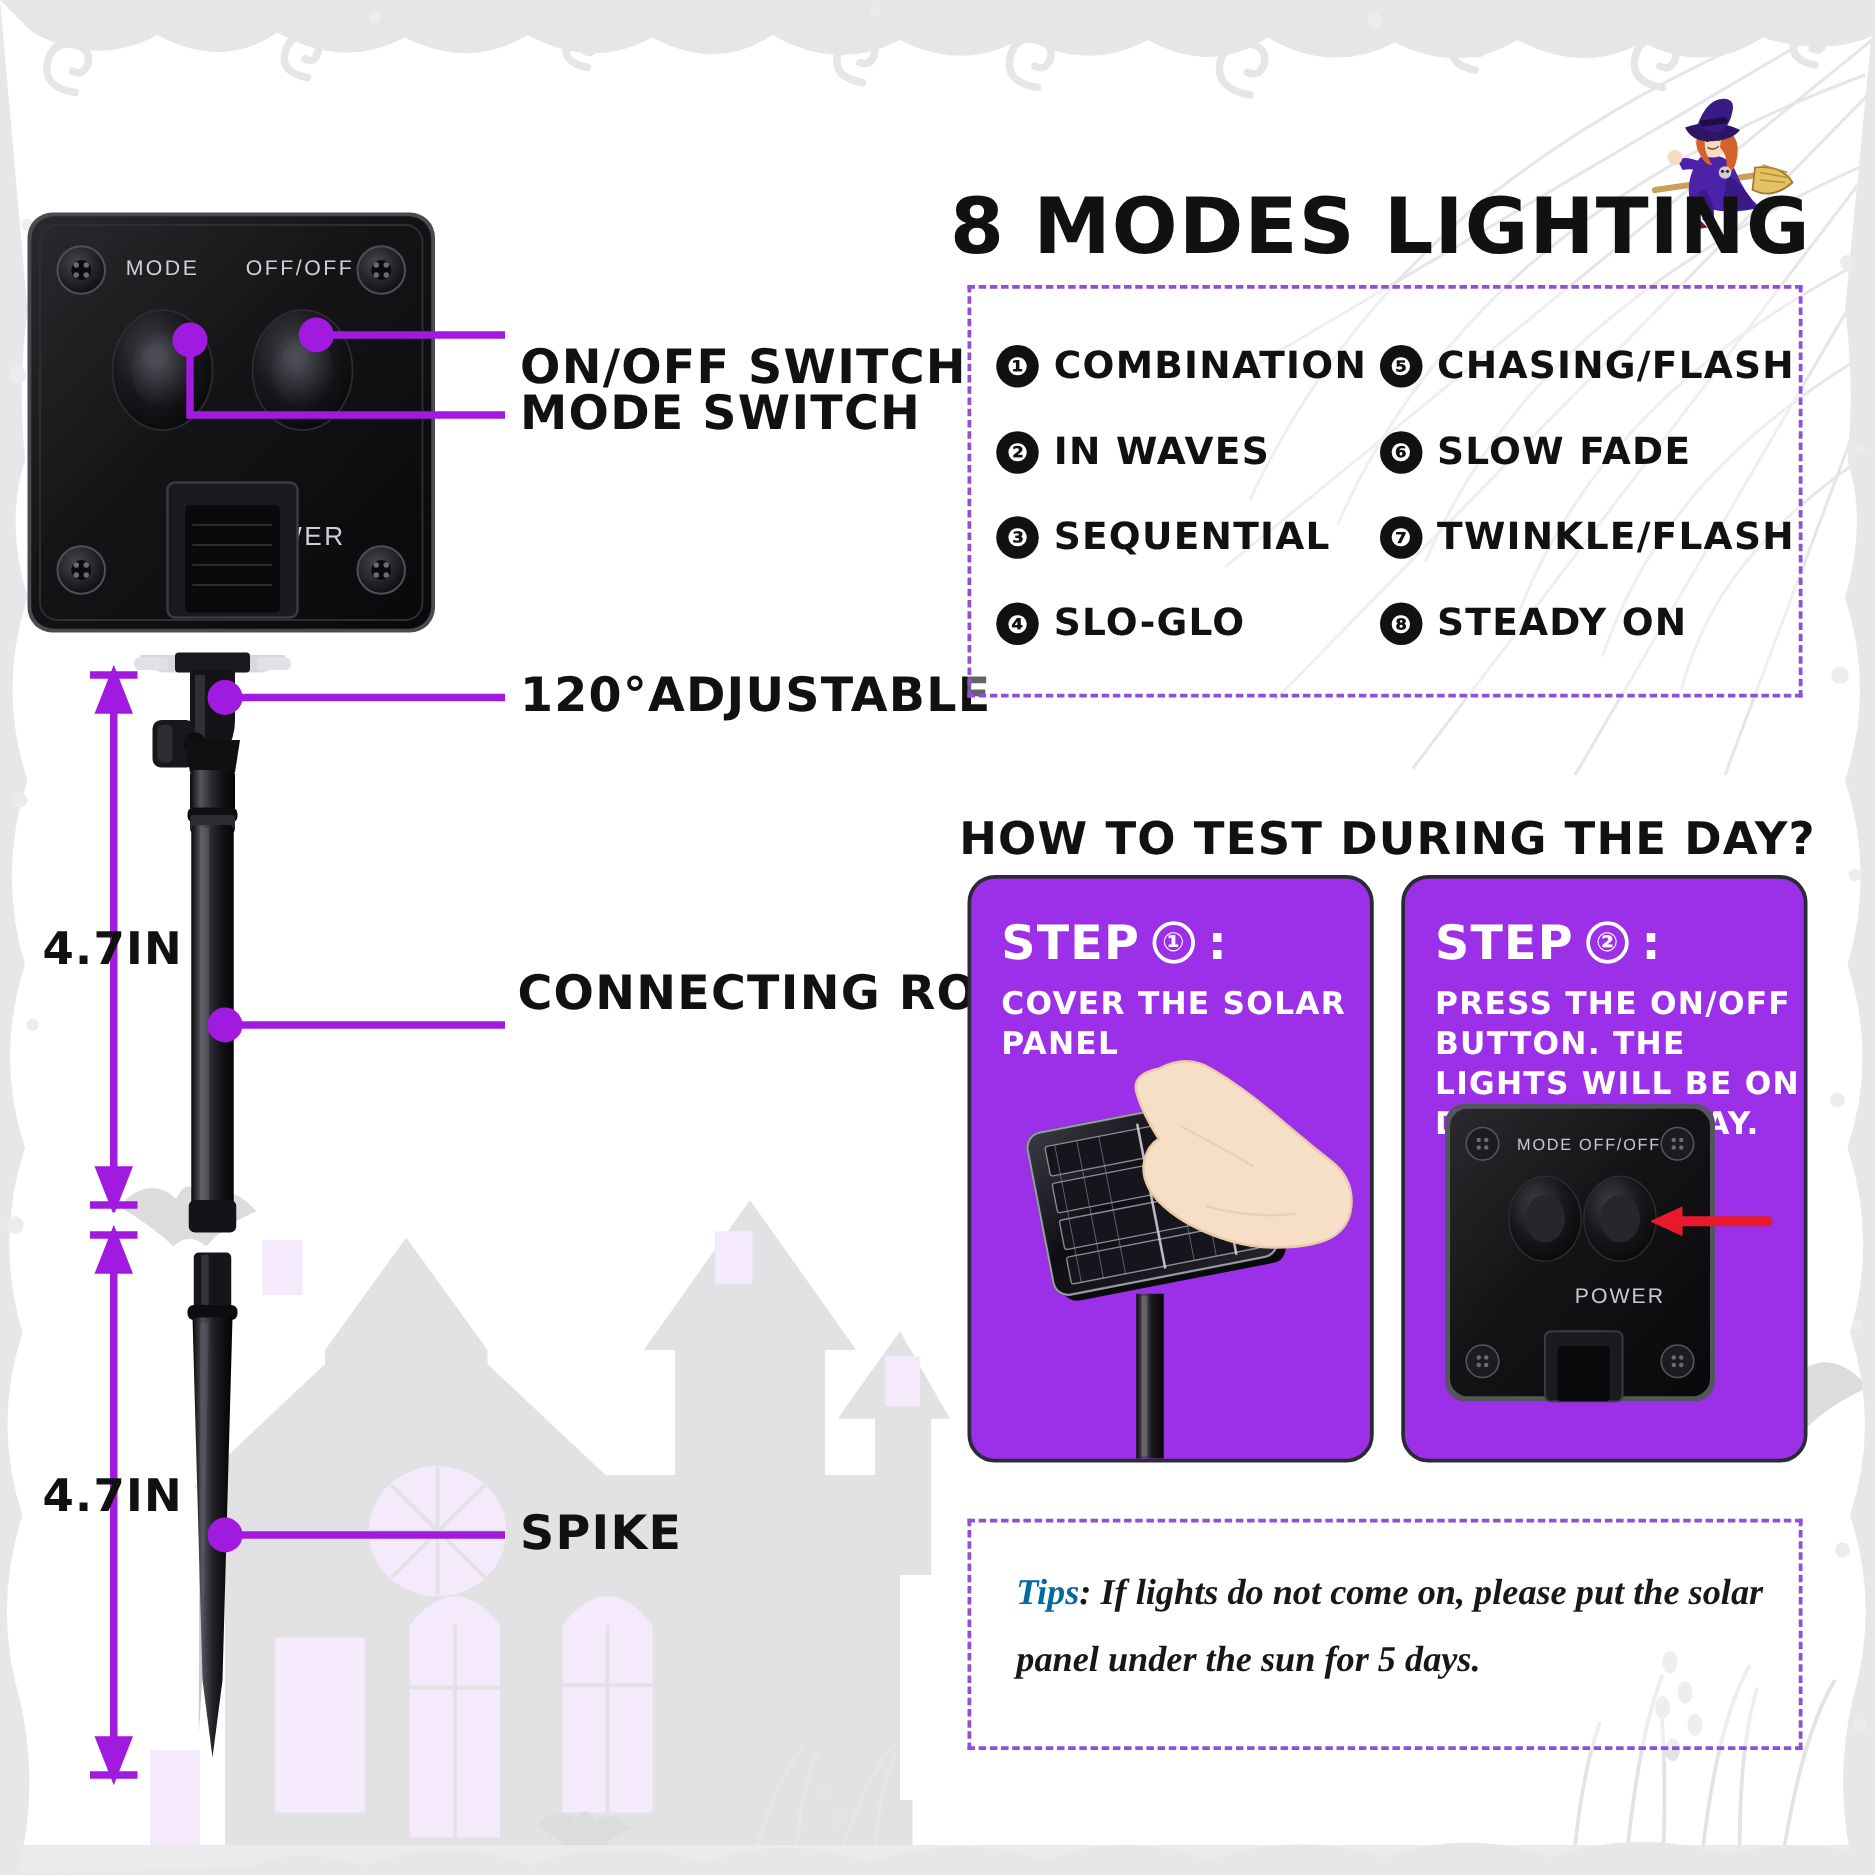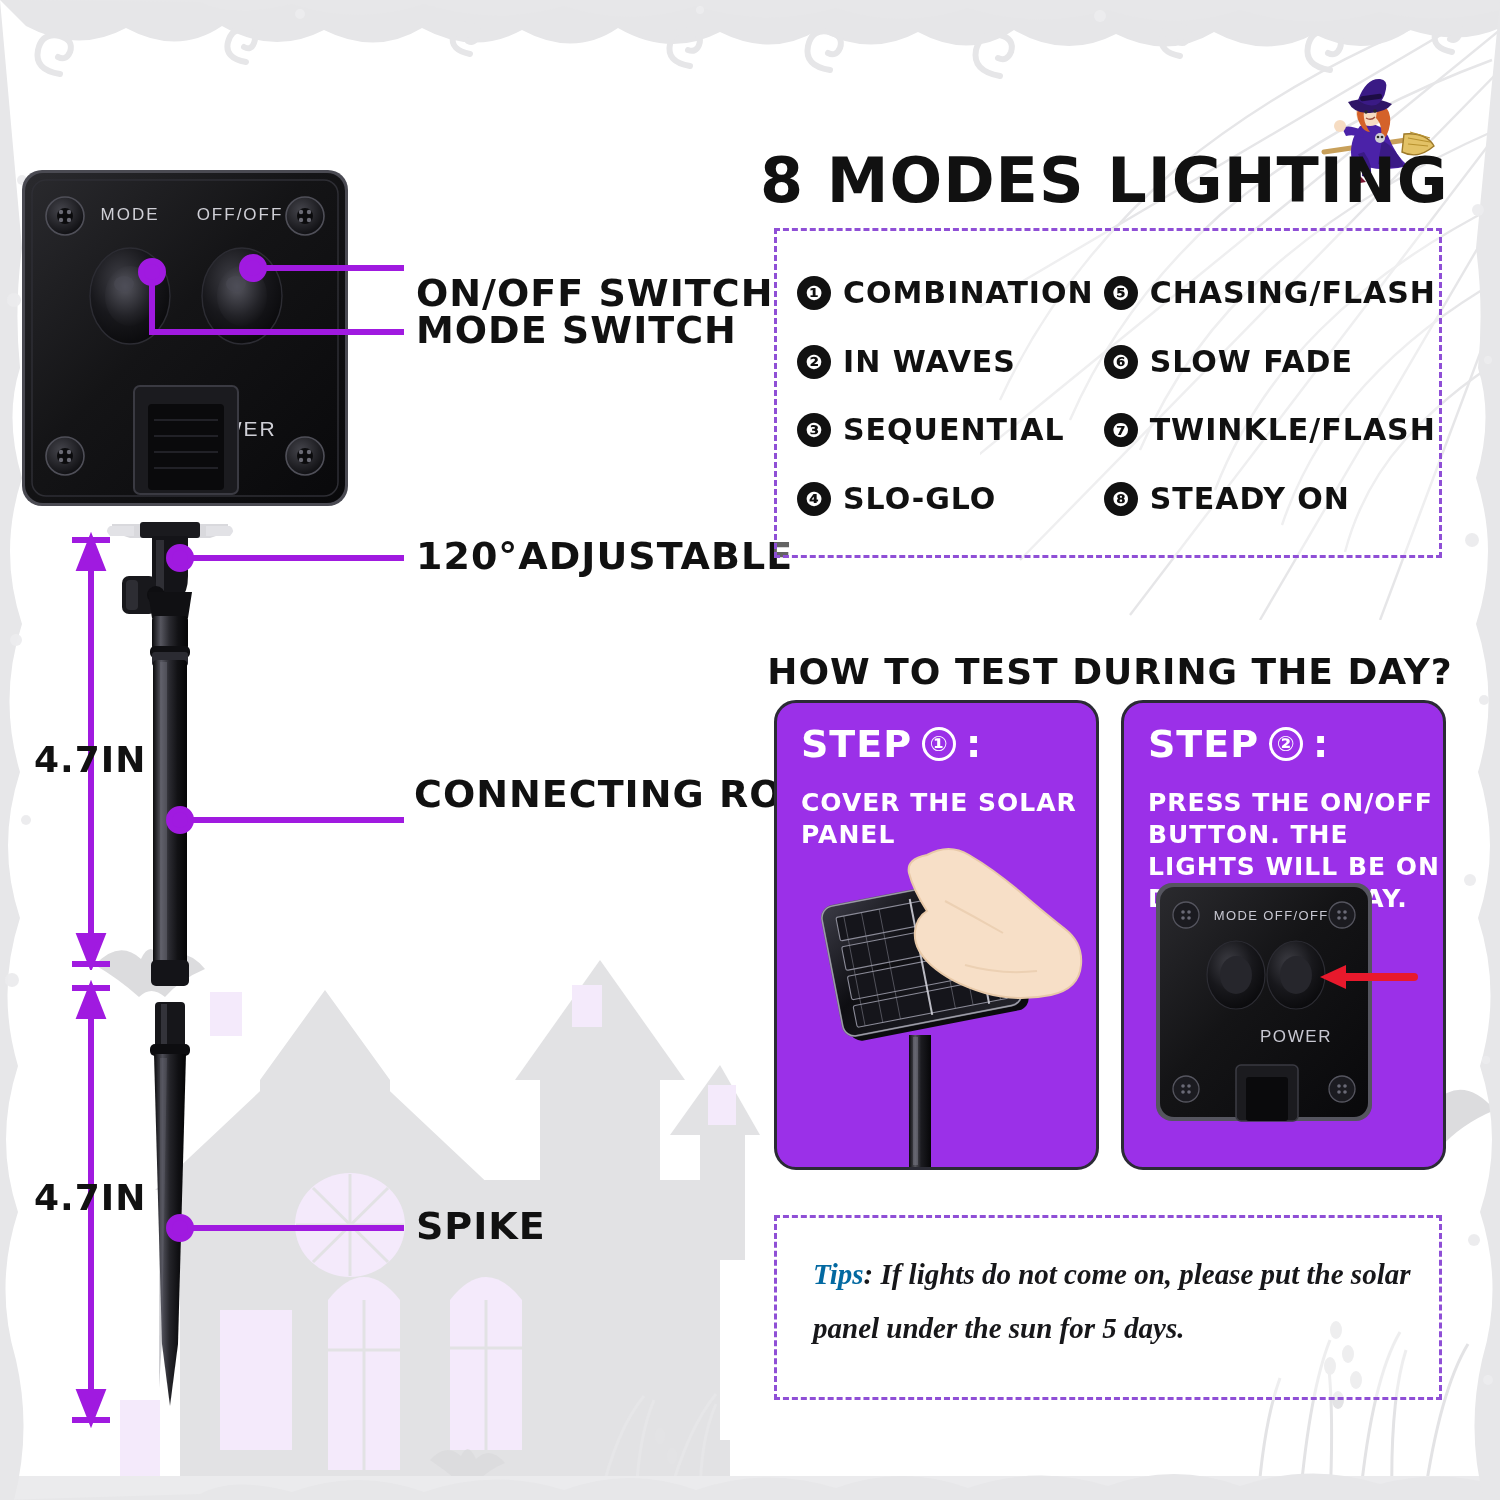--- a/index.html
+++ b/index.html
@@ -62,21 +62,21 @@
   .howto-title{
     position:absolute;left:0;top:610px;width:700px;text-align:center;font-size:36px;line-height:1;margin-top:44px;
   }
 
   .steps-row{position:absolute;left:14px;top:700px;width:672px;height:470px;display:flex;gap:22px;}
   .step-card{
     flex:1;background:#9b30e8;border:3px solid #2b2b35;border-radius:22px;
     position:relative;overflow:hidden;box-sizing:border-box;
   }
   .step-head{
-    position:absolute;left:24px;top:22px;color:#fff;font-size:38px;line-height:1;
+    position:absolute;left:24px;top:32px;color:#fff;font-size:38px;line-height:1;
     display:flex;align-items:center;gap:10px;white-space:nowrap;
   }
   .step-circ{
     width:34px;height:34px;border:3px solid #fff;border-radius:50%;
     display:flex;align-items:center;justify-content:center;font-size:21px;
     font-family:"DejaVu Sans",sans-serif;box-sizing:border-box;
   }
   .step-body{
     position:absolute;left:24px;top:84px;right:2px;color:#fff;font-size:25px;line-height:1.28;
   }

